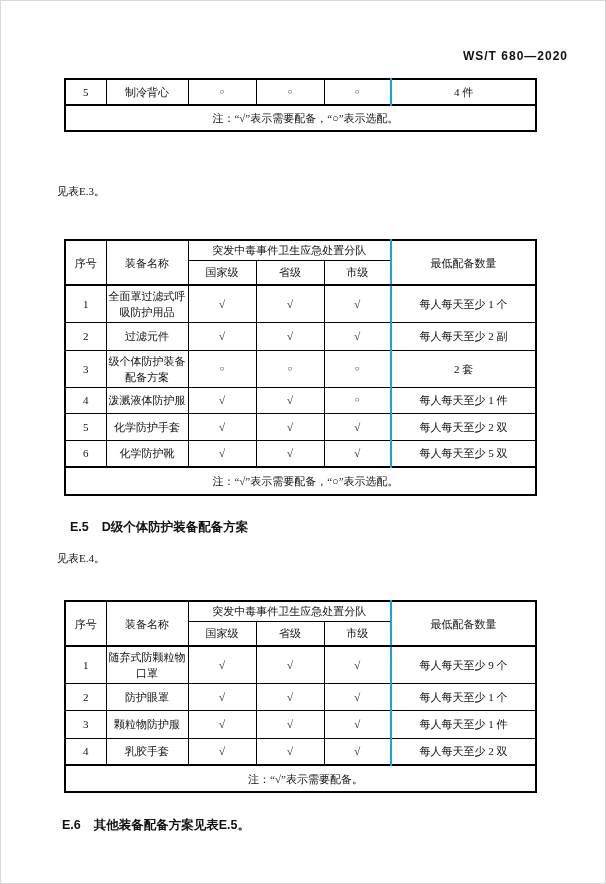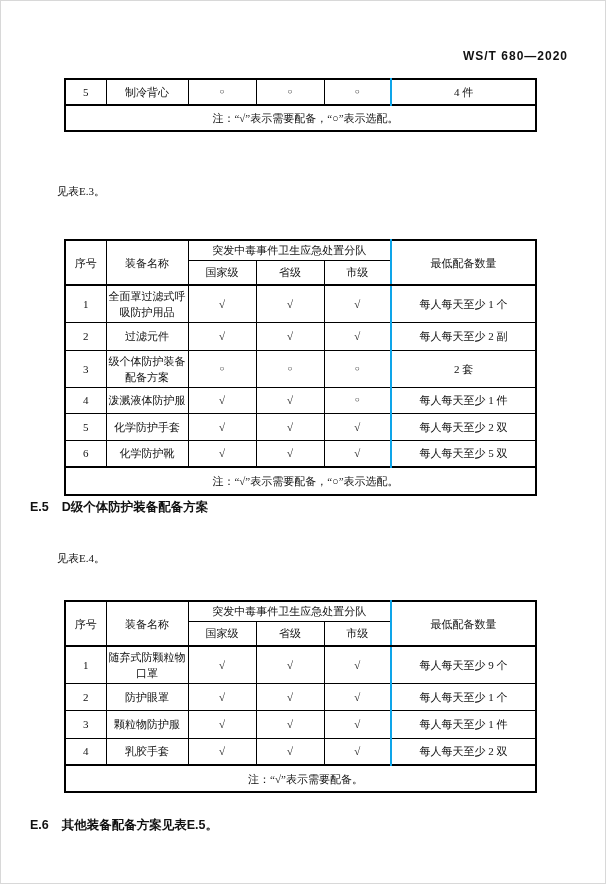--- a/index.html
+++ b/index.html
@@ -167,21 +167,21 @@
       <td>√</td>
       <td>√</td>
       <td class="qcol">每人每天至少 5 双</td>
     </tr>
     <tr class="h28 note-row">
       <td colspan="6">注：“√”表示需要配备，“○”表示选配。</td>
     </tr>
   </tbody>
     </table>
 
-  <div class="sec-heading" style="top:499px;">
+  <div class="sec-heading" style="top:519px;margin-left:40px;">
     <span class="sec-label">E.5</span><span>D级个体防护装备配备方案</span>
   </div>
   <div class="intro" style="top:551px;">见表E.4。</div>
 
 
   <table class="tbl" style="top:600px;">
     <colgroup>
       <col style="width:41px">
         <col style="width:82px">
         <col style="width:68px">
@@ -232,19 +232,19 @@
       <td>√</td>
       <td>√</td>
       <td class="qcol">每人每天至少 2 双</td>
     </tr>
     <tr class="h27 note-row">
       <td colspan="6">注：“√”表示需要配备。</td>
     </tr>
   </tbody>
     </table>
 
-  <div class="sec-heading" style="top:817px;">
+  <div class="sec-heading" style="top:817px;margin-left:32px;">
     <span class="sec-label">E.6</span><span>其他装备配备方案见表E.5。</span>
   </div>
 
   <div class="page-num">24</div>
 
 </div>
 
 </body></html>

